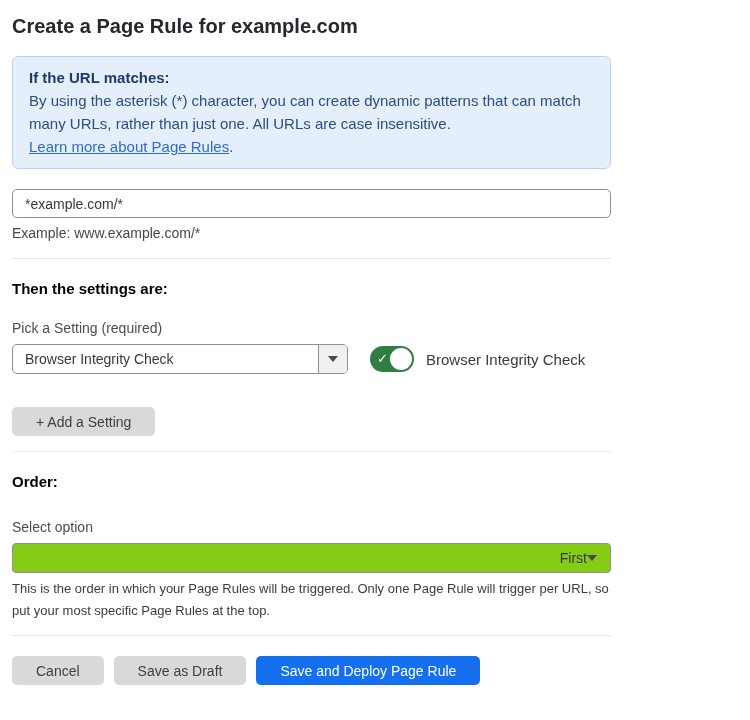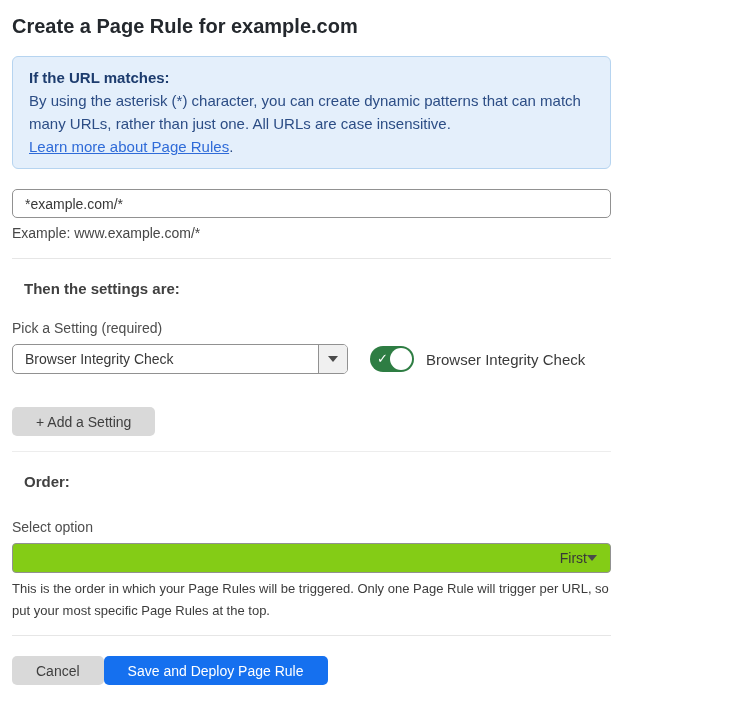--- a/index.html
+++ b/index.html
@@ -42,21 +42,21 @@
   }
   .helper { font-size: 14px; line-height: 17px; color: #474747; margin-top: 7px; }
 
   .divider { border: none; border-top: 1px solid #e6e6e6; margin: 0; }
   .divider-1 { margin-top: 16px; }
   .divider-2 { margin-top: 15px; border-top-color: #ededed; }
   .divider-3 { margin-top: 13px; }
 
   .section-heading {
     font-size: 15px; line-height: 17px; font-weight: 700;
-    color: #404040; margin: 21px 0 0 12px;
+    color: #000000; margin: 21px 0 0 0;
   }
   .settings-label { margin-top: 23px; }
   .order-label { margin-top: 29px; }
 
   .picker-row { display: flex; align-items: center; margin-top: 0; }
   .picker {
     width: 336px; height: 30px;
     border: 1px solid #919191; border-radius: 5px;
     display: flex; overflow: hidden; background: #fff; cursor: pointer;
   }
@@ -101,21 +101,21 @@
   .select {
     width: 100%; height: 30px;
     border: 1px solid #919191; border-radius: 4px; background: #84cc16;
     display: flex; align-items: center; justify-content: flex-end;
     padding: 0 13px 0 12px; margin-top: 0; cursor: pointer;
   }
   .select-value { font-size: 14px; color: #383838; }
 
   .order-helper { font-size: 13px; line-height: 22px; color: #3c3c3c; margin-top: 5px; }
 
-  .footer-row { display: flex; align-items: center; margin-top: 20px; }
+  .footer-row { display: flex; align-items: center; gap: 10px; margin-top: 20px; }
 </style>
 </head>
 <body>
 
 <div class="container">
 
   <h1 class="page-title">Create a Page Rule for example.com</h1>
 
   <div class="infobox">
     <div class="infobox-heading">If the URL matches:</div>
@@ -158,16 +158,17 @@
     <span class="select-value">First</span>
     <span class="tri-down"></span>
   </div>
 
   <div class="order-helper">This is the order in which your Page Rules will be triggered. Only one Page Rule will trigger per URL, so put your most specific Page Rules at the top.</div>
 
   <hr class="divider divider-3">
 
   <div class="footer-row">
     <button class="btn btn-gray">Cancel</button>
+    <button class="btn btn-gray">Save as Draft</button>
     <button class="btn btn-blue">Save and Deploy Page Rule</button>
   </div>
 
 </div>
 
 </body></html>

